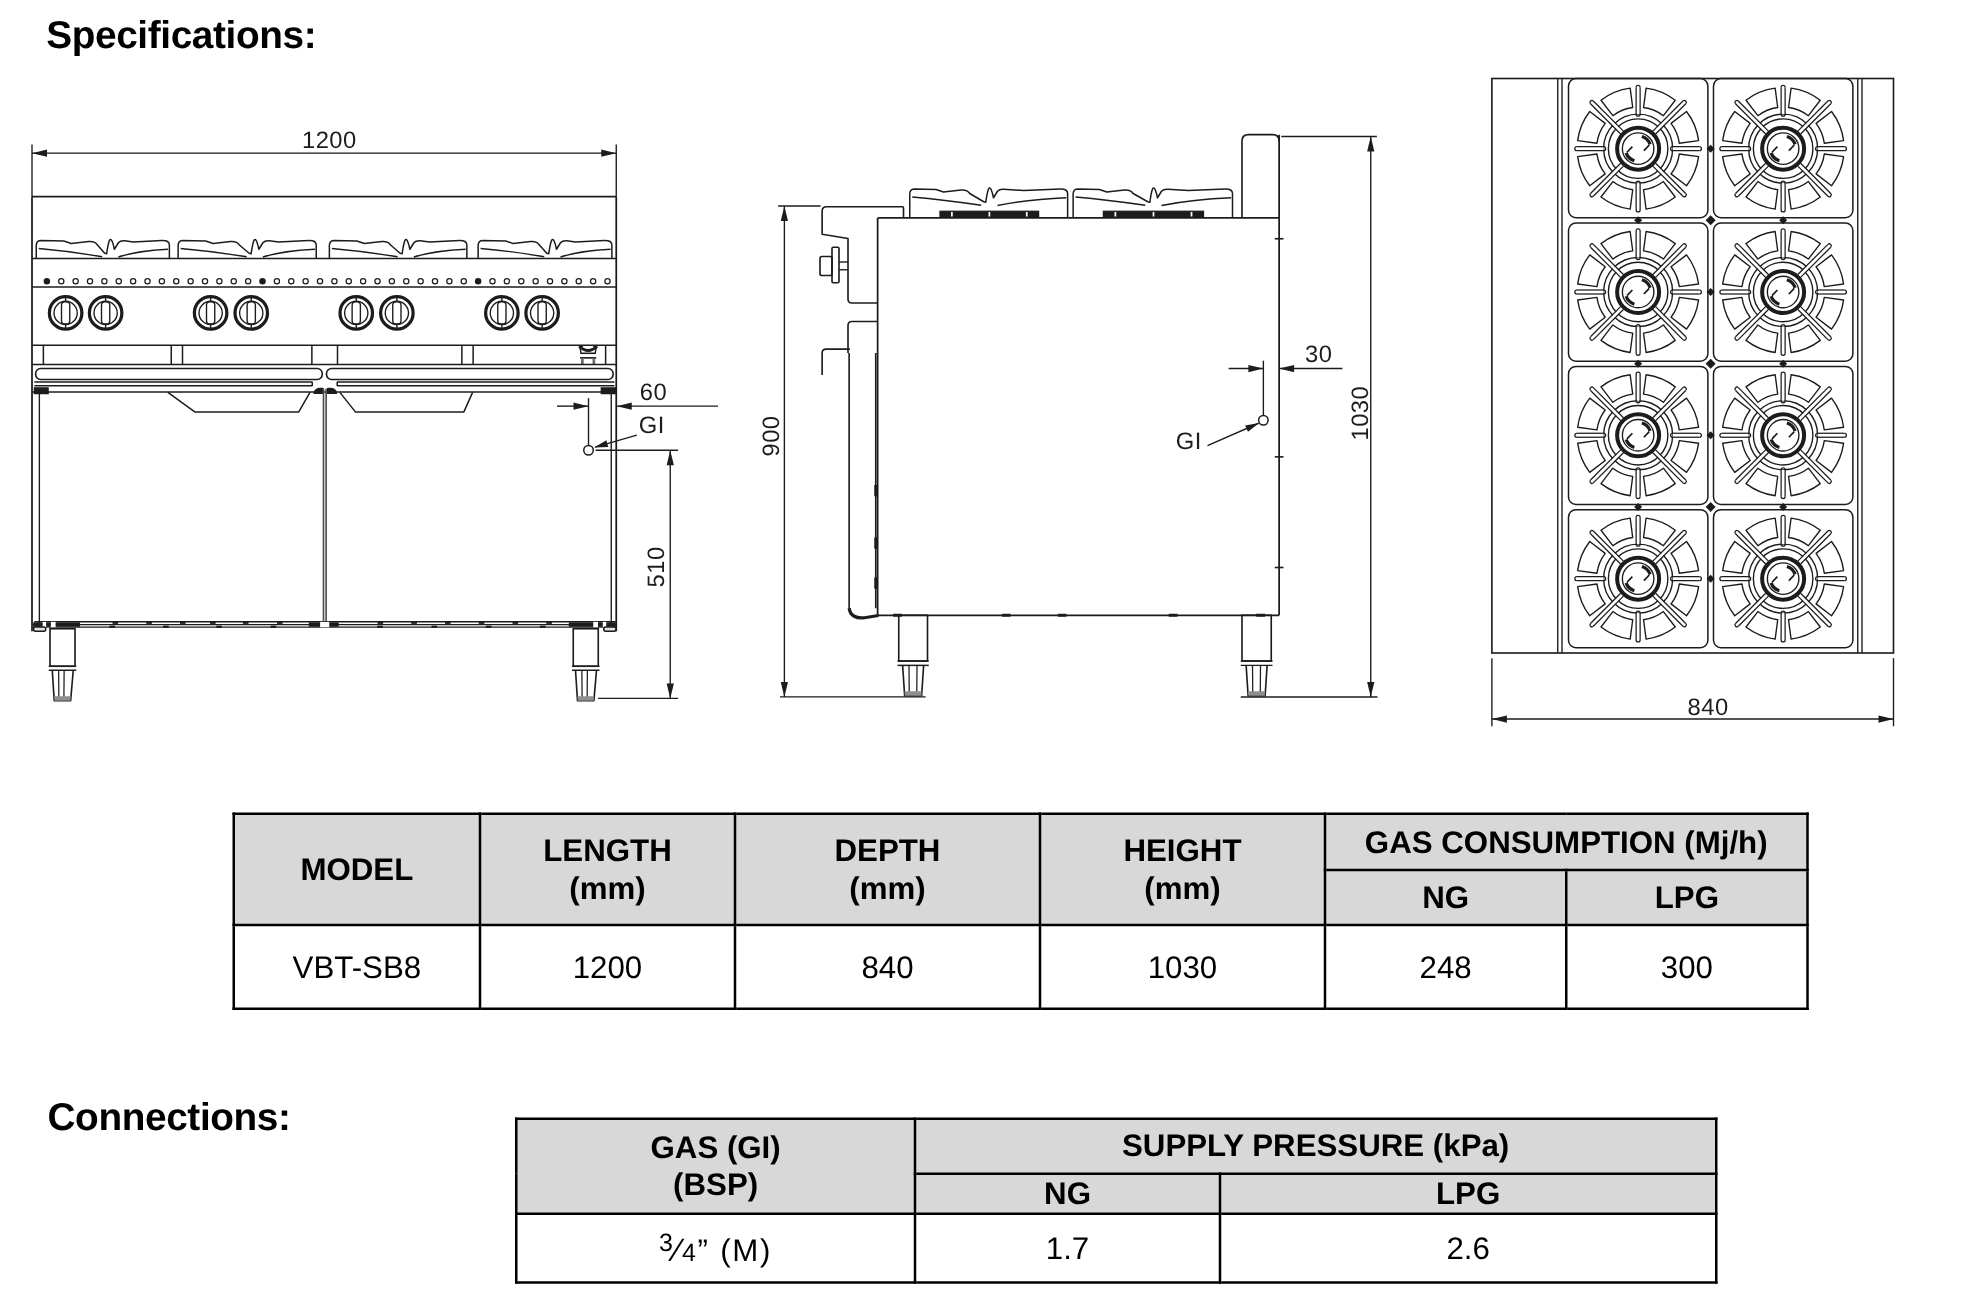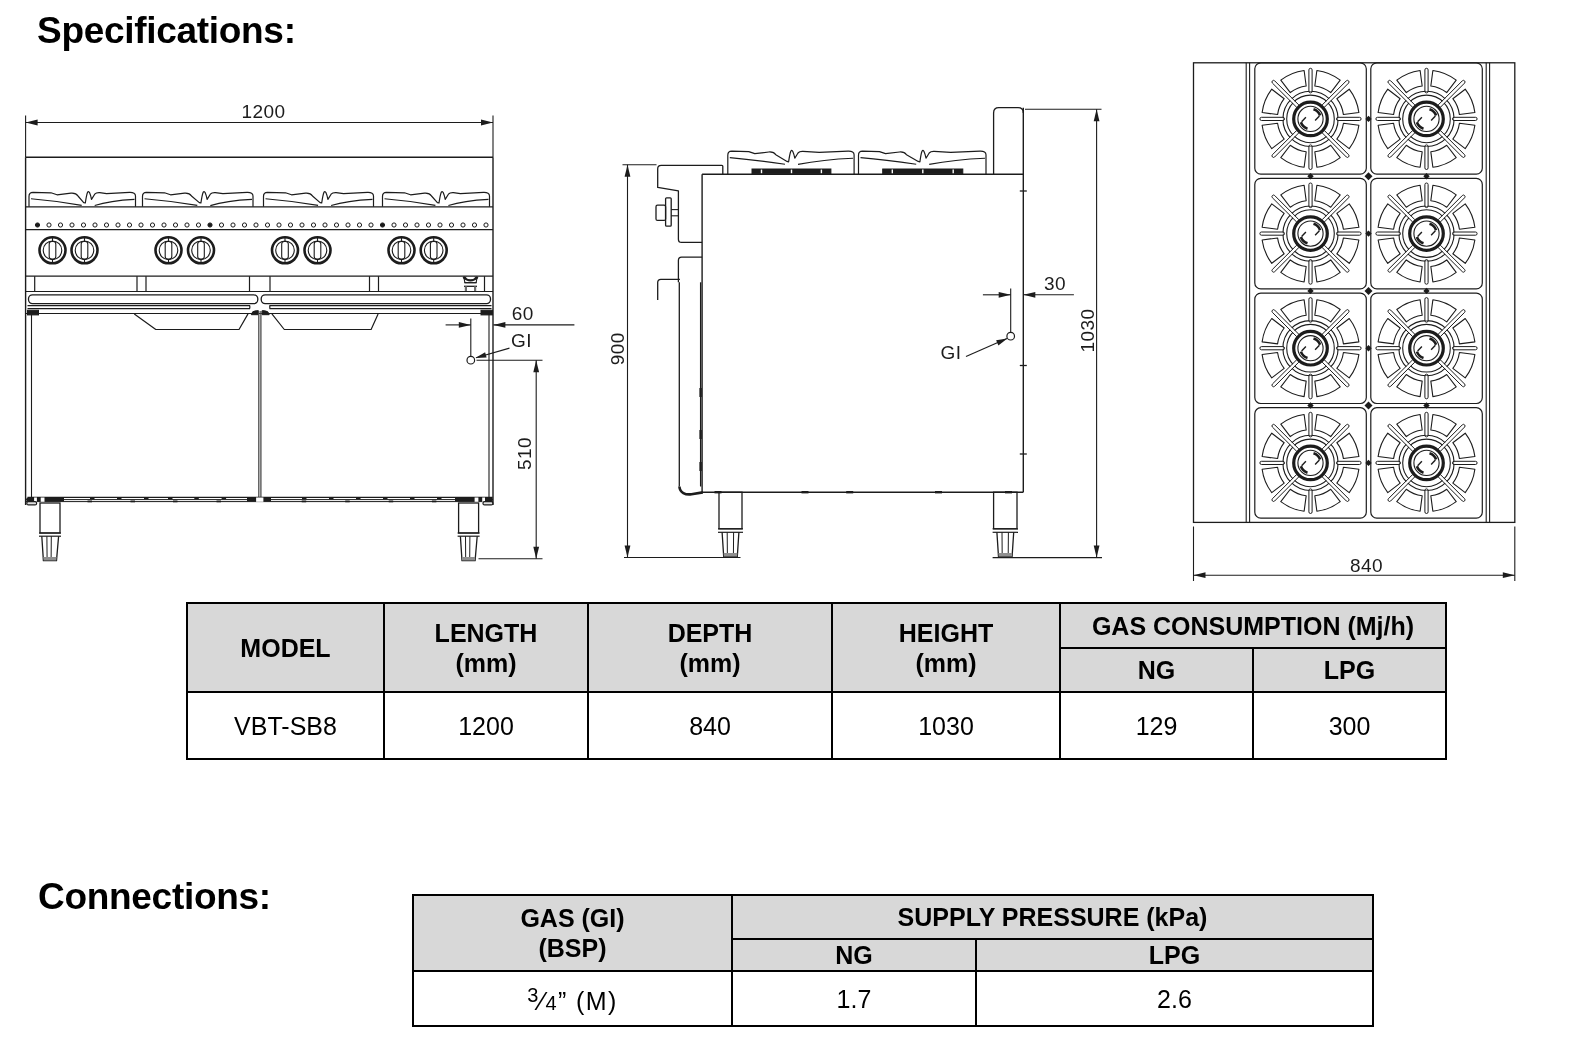--- a/index.html
+++ b/index.html
@@ -1,17 +1,17 @@
 <!DOCTYPE html>
 <html><head>
 <meta charset="utf-8">
 <style>
   html,body{margin:0;padding:0;background:#ffffff;}
   body{width:1584px;height:1048px;position:relative;font-family:"Liberation Sans",sans-serif;color:#000;}
-  .hdr{position:absolute;font-weight:bold;font-size:37px;letter-spacing:-0.3px;}
+  .hdr{position:absolute;font-weight:bold;font-size:31px;letter-spacing:-0.3px;}
   table{border-collapse:collapse;position:absolute;table-layout:fixed;}
   td{border:2px solid #000;text-align:center;vertical-align:middle;padding:0;font-size:25px;line-height:30px;}
   .th{background:#d8d8d8;font-weight:bold;}
 </style>
 </head>
 <body>
 <div class="hdr" style="left:37px;top:10px;">Specifications:</div>
 <div class="hdr" style="left:38px;top:876px;">Connections:</div>
 <svg width="1584" height="1048" style="position:absolute;left:0;top:0;">
 <defs>
@@ -388,21 +388,21 @@
 <text x="1366.5" y="572.3" font-size="19" text-anchor="middle" letter-spacing="0.4" font-weight="normal" fill="#1c1c1c" font-family="Liberation Sans, sans-serif">840</text>
 <use href="#burner" x="1310.5" y="118.9"></use>
 <use href="#burner" x="1426.5" y="118.9"></use>
 <use href="#burner" x="1310.5" y="233.6"></use>
 <use href="#burner" x="1426.5" y="233.6"></use>
 <use href="#burner" x="1310.5" y="348.2"></use>
 <use href="#burner" x="1426.5" y="348.2"></use>
 <use href="#burner" x="1310.5" y="462.9"></use>
 <use href="#burner" x="1426.5" y="462.9"></use>
 </svg>
-<table style="left:186px;top:602px;width:1261px;height:158px;">
+<table style="left:186px;top:650px;width:1261px;height:158px;">
  <colgroup>
       <col style="width:197px">
       <col style="width:204px">
       <col style="width:244px">
       <col style="width:228px">
       <col style="width:193px">
       <col>
     </colgroup>
  <tbody>
       <tr style="height:45px;">
@@ -414,21 +414,21 @@
  </tr>
  <tr style="height:44px;">
   <td class="th">NG</td>
   <td class="th">LPG</td>
  </tr>
  <tr>
   <td>VBT-SB8</td>
         <td>1200</td>
         <td>840</td>
         <td>1030</td>
-        <td>129</td>
+        <td>248</td>
         <td>300</td>
  </tr>
 </tbody>
   </table>
 <table style="left:412px;top:894px;width:962px;height:133px;">
  <colgroup>
       <col style="width:319px">
       <col style="width:244px">
       <col>
     </colgroup>

